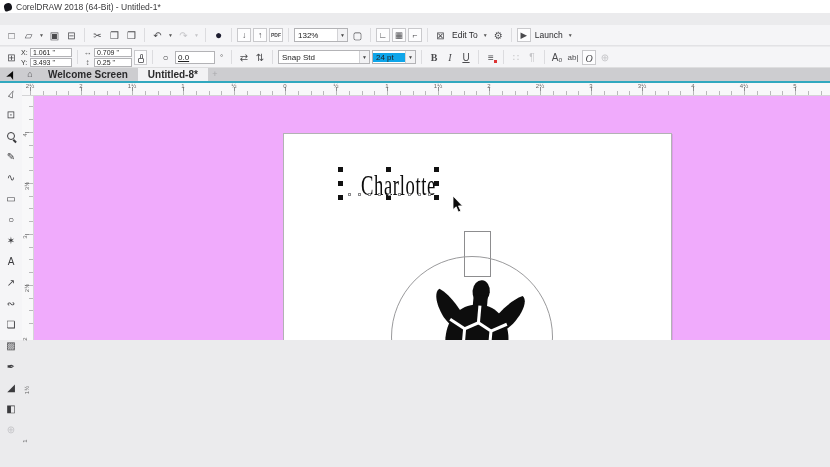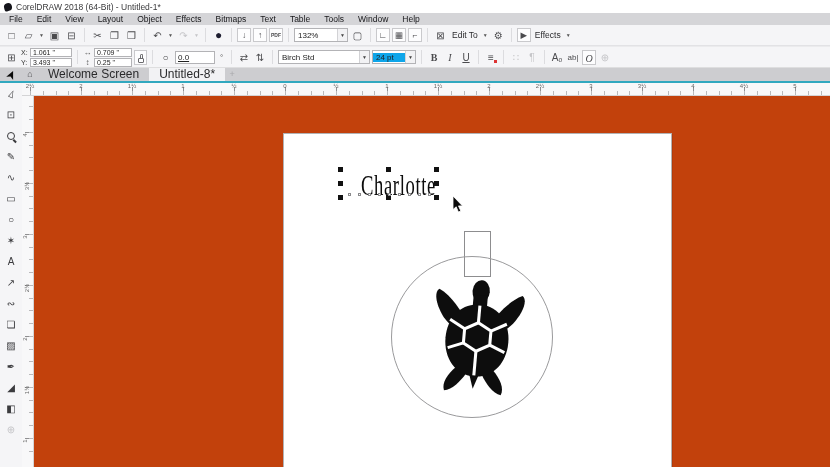--- a/index.html
+++ b/index.html
@@ -1,17 +1,17 @@
 <!DOCTYPE html>
 <html><head>
 <meta charset="utf-8">
 <style>
   * { margin:0; padding:0; box-sizing:border-box; }
   html,body { width:830px; height:467px; overflow:hidden; font-family:"Liberation Sans",sans-serif; background:#ebebed; }
-  .app { position:relative; width:830px; height:467px; background:#ebebed; }
+  .app { position:relative; width:830px; height:340px; background:#ebebed; }
 
   
   .titlebar { position:absolute; left:0; top:0; width:100%; height:13px; background:#ffffff; display:flex; align-items:center; gap:4px; padding-left:4px; }
   .corel-logo { width:8px; height:8px; border-radius:50% 50% 50% 2px; background:#15151b; transform:rotate(-15deg); }
   .title-text { font-size:8.5px; color:#3a3a3c; }
 
   
   .menubar { position:absolute; left:0; top:13px; width:100%; height:12px; background:#d5d5d8; display:flex; align-items:center; padding-left:2px; }
   .menu-item { font-size:8.5px; color:#17171a; padding:0 7px; line-height:12px; }
 
@@ -46,21 +46,21 @@
   .fmt-btn.serif { font-family:"Liberation Serif",serif; }
   .fmt-btn.disabled { color:#c5c5c8; }
   .size-sel { background:#0ea5e9; color:#fff; padding:0 2px; }
   .align-red { position:relative; }
   .align-red::after { content:""; position:absolute; right:1px; bottom:2px; width:3px; height:3px; background:#d33; }
   .outline-btn { border:1px solid #c9c9cc; background:#fdfdfe; font-style:italic; }
 
   
   .tabbar { position:absolute; left:0; top:68px; width:100%; height:13px; background:#cdcdd0; display:flex; align-items:stretch; padding-left:22px; }
   .home-tab { width:16px; text-align:center; font-size:9px; color:#3a3a3c; line-height:13px; }
-  .doc-tab { font-size:12px; color:#2a2a2c; padding:0 10px; line-height:13px; white-space:nowrap; }
+  .doc-tab { font-size:10px; color:#2a2a2c; padding:0 10px; line-height:13px; white-space:nowrap;font-weight:bold; }
   .doc-tab.active { background:#f2f2f4; }
   .newtab { width:14px; text-align:center; color:#a9a9ac; font-size:9px; line-height:13px; }
   .tabline { position:absolute; left:0; top:81px; width:100%; height:2px; background:#31a8bf; z-index:4; }
 
   
   .toolbox { position:absolute; left:0; top:83px; bottom:0; width:22px; background:#f5f5f7; z-index:5; display:flex; flex-direction:column; align-items:center; }
   .tool { width:20px; height:21px; display:flex; align-items:center; justify-content:center; font-size:10px; color:#3b3b3e; flex:none; }
   .tool.pick { position:absolute; top:-16px; left:1px; color:#0a0a0a; font-size:12px; height:16px; }
   .rot-65 { display:inline-block; transform:rotate(-65deg); }
   .tool.disabled { color:#c5c5c8; }
@@ -75,54 +75,40 @@
     background-size:100% 4px,100% 8px; background-position:8px bottom,8px bottom; background-repeat:no-repeat; }
   .hruler .rlabel { position:absolute; top:0; font-size:6px; color:#666; transform:translateX(-50%); }
   .vruler { position:absolute; left:22px; top:96px; width:12px; bottom:0; background:#f8f8f9; border-right:1px solid #d4d4d6; z-index:3;
     background-image:
       repeating-linear-gradient(180deg,#b9b9bb 0 1px,transparent 1px 12.75px),
       repeating-linear-gradient(180deg,#8f8f91 0 1px,transparent 1px 51px);
     background-size:4px 100%,8px 100%; background-position:right -15px,right -15px; background-repeat:no-repeat; }
   .vruler .rlabel { position:absolute; left:1px; font-size:6px; color:#666; transform:rotate(-90deg); }
 
   
-  .canvas { position:absolute; left:34px; top:96px; right:0; bottom:0; background:#c2410c; overflow:hidden;text-decoration:underline; }
+  .canvas { position:absolute; left:34px; top:96px; right:0; bottom:0; background:#f0abfc; overflow:hidden;text-decoration:underline; }
   .page { position:absolute; left:249px; top:37px; width:389px; height:500px; background:#ffffff; border:1px solid #b2b2b4; box-shadow:1px 1px 0 rgba(0,0,0,0.08); }
   .charlotte { position:absolute; left:309px; top:74px; width:95px; height:30px; text-align:center; font-family:"Liberation Serif",serif; font-size:30px; line-height:30px; color:#0c0c0c; transform:scaleX(0.62); letter-spacing:1px; white-space:nowrap; }
   .handle { position:absolute; width:5px; height:5px; background:#111; }
   .charnode { position:absolute; width:3px; height:3px; background:#fff; border:1px solid #8a8a8c; }
   .orn-rect { position:absolute; left:430px; top:135px; width:27px; height:46px; border:1px solid #8d8d8f; }
   .orn-circle { position:absolute; left:357px; top:160px; width:162px; height:162px; border:1px solid #9a9a9c; border-radius:50%; }
   .turtle { position:absolute; left:390px; top:182px; }
   .cursor { position:absolute; left:418px; top:100px; z-index:6; }
 </style>
 </head>
 <body>
 
 <div class="app">
 
   <div class="titlebar">
     <span class="corel-logo"></span>
     <span class="title-text">CorelDRAW 2018 (64-Bit) - Untitled-1*</span>
   </div>
 
-  <div class="menubar" id="menu-bar">
-      <span class="menu-item">File</span>
-      <span class="menu-item">Edit</span>
-      <span class="menu-item">View</span>
-      <span class="menu-item">Layout</span>
-      <span class="menu-item">Object</span>
-      <span class="menu-item">Effects</span>
-      <span class="menu-item">Bitmaps</span>
-      <span class="menu-item">Text</span>
-      <span class="menu-item">Table</span>
-      <span class="menu-item">Tools</span>
-      <span class="menu-item">Window</span>
-      <span class="menu-item">Help</span>
-    </div>
 
   <div class="toolbar" id="tb-items">
       <span class="icon">□</span>
       <span class="icon">▱</span>
       <span class="dd">▼</span>
       <span class="icon">▣</span>
       <span class="icon">⊟</span>
       <span class="sep"></span>
       <span class="icon">✂</span>
       <span class="icon">❐</span>
@@ -148,21 +134,21 @@
       <span class="icon boxed">∟</span>
       <span class="icon boxed">▦</span>
       <span class="icon boxed">⌐</span>
       <span class="sep"></span>
       <span class="icon">⊠</span>
       <span class="tb-label">Edit To</span>
       <span class="dd">▼</span>
       <span class="icon">⚙</span>
       <span class="sep"></span>
       <span class="icon boxed">▶</span>
-      <span class="tb-label">Effects</span>
+      <span class="tb-label">Launch</span>
       <span class="dd">▼</span>
     </div>
 
   <div class="propbar">
     <span class="icon">⊞</span>
     <div class="xy-block">
       <div class="xy-row">
         <span class="xy-label">X:</span>
         <input class="field f-w40" value="1.061 &quot;" style="">
       </div>
@@ -188,21 +174,21 @@
       </span>
     <span class="sep"></span>
     <span class="icon">○</span>
     <input class="field rot-field" value="0.0" style="">
     <span class="mini-ic">°</span>
     <span class="sep"></span>
     <span class="fmt-btn">⇄</span>
     <span class="fmt-btn">⇅</span>
     <span class="sep"></span>
     <div class="combo" style="width:92px;">
-      <span class="val" style="flex:1;">Birch Std</span>
+      <span class="val" style="flex:1;">Snap Std</span>
       <span class="arrow">▼</span>
     </div>
     <div class="combo" style="width:44px;">
       <span class="val size-sel" style="flex:1;">24 pt</span>
       <span class="arrow">▼</span>
     </div>
     <span class="sep"></span>
     <span class="fmt-btn serif" style="font-weight:bold;">B</span>
     <span class="fmt-btn serif" style="font-style:italic;">I</span>
     <span class="fmt-btn" style="text-decoration:underline;">U</span>

